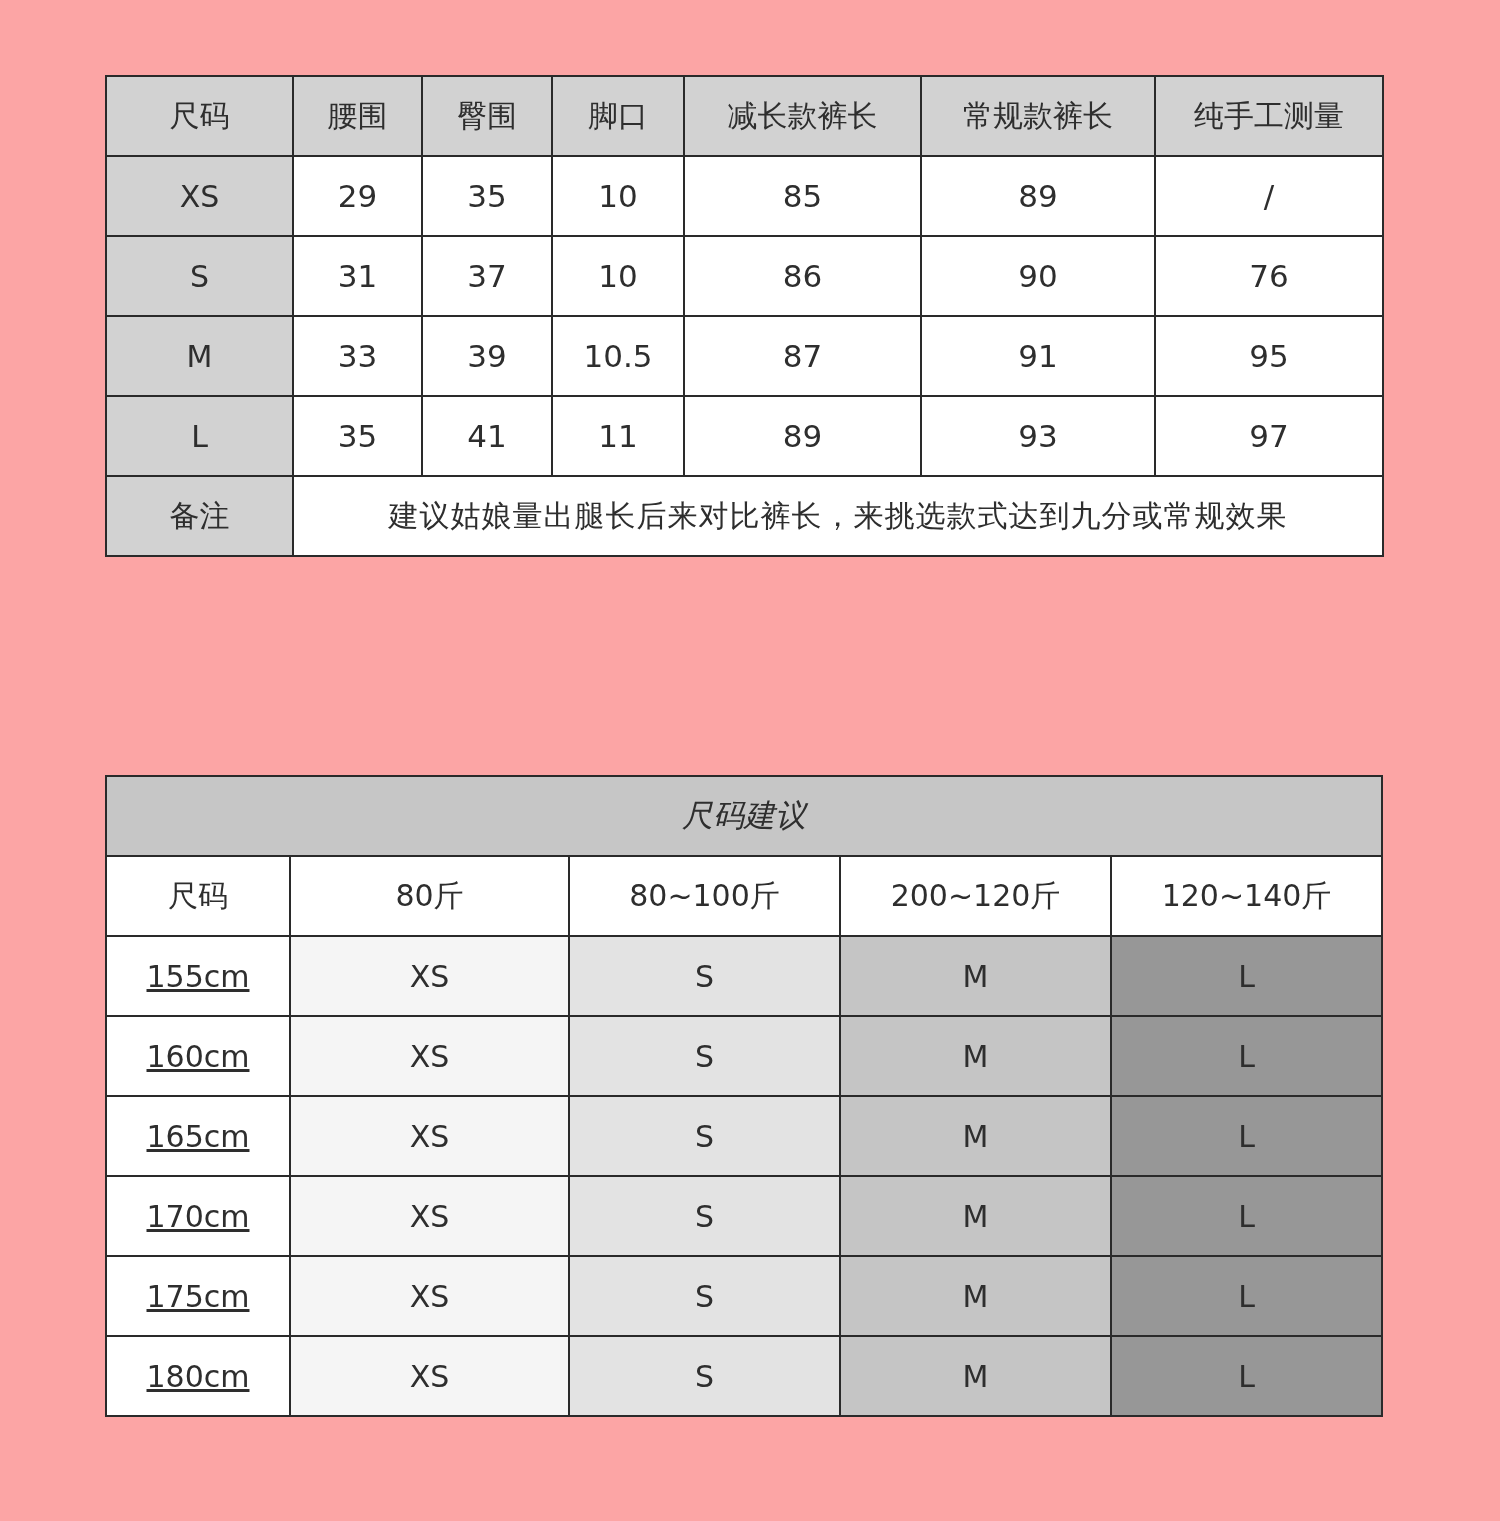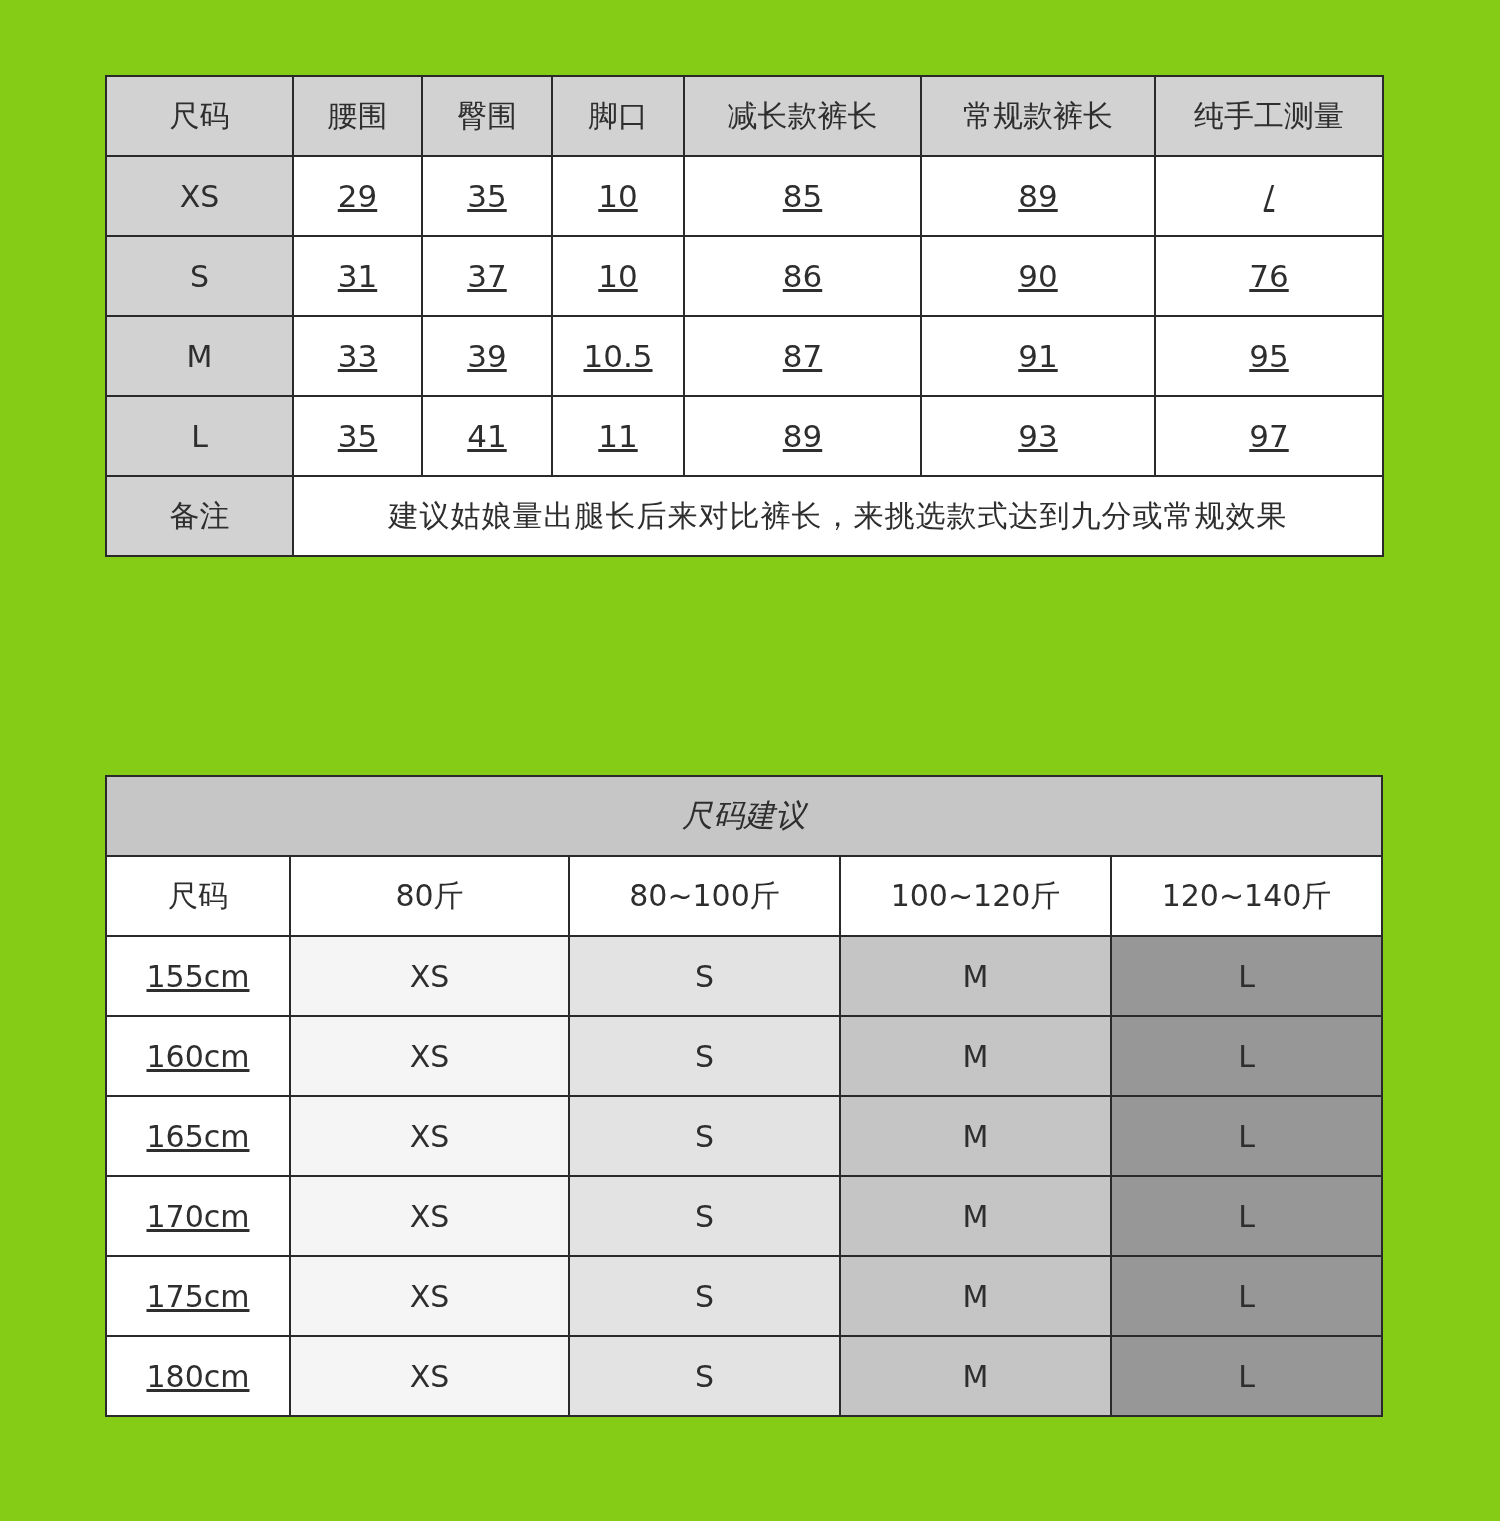--- a/index.html
+++ b/index.html
@@ -10,21 +10,21 @@
   body {
     width: 1500px;
     height: 1521px;
     font-family: "DejaVu Sans", "Liberation Sans", sans-serif;
     color: #2e2e2e;
   }
   .page {
     position: relative;
     width: 1500px;
     height: 1521px;
-    background: #84cc16;
+    background: #fca5a5;
     overflow: hidden;
   }
 
   table {
     border-collapse: collapse;
     table-layout: fixed;
   }
   td, th {
     border: 2px solid #2a2a2a;
     text-align: center;
@@ -44,21 +44,20 @@
     left: 105px;
     top: 75px;
     width: 1277px;
   }
   .size-table .gray {
     background: #d2d2d2;
   }
   .size-table .num {
     font-size: 31px;
     background: #ffffff;
-    text-decoration: underline;
   }
   .size-table .note-text-cell {
     background: #ffffff;
     font-size: 30px;
     text-align: center;
     padding: 0 9px;
     letter-spacing: 1px;
   }
 
   
@@ -172,21 +171,21 @@
         <col style="width:271px">
     </colgroup>
     <tbody>
       <tr>
         <td class="title-cell" colspan="5">尺码建议</td>
       </tr>
       <tr>
         <th class="head-cell">尺码</th>
         <th class="head-cell">80斤</th>
         <th class="head-cell">80~100斤</th>
-        <th class="head-cell">100~120斤</th>
+        <th class="head-cell">200~120斤</th>
         <th class="head-cell">120~140斤</th>
       </tr>
       <tr>
         <td class="col0">155cm</td>
         <td class="col1">XS</td>
         <td class="col2">S</td>
         <td class="col3">M</td>
         <td class="col4">L</td>
       </tr>
       <tr>

